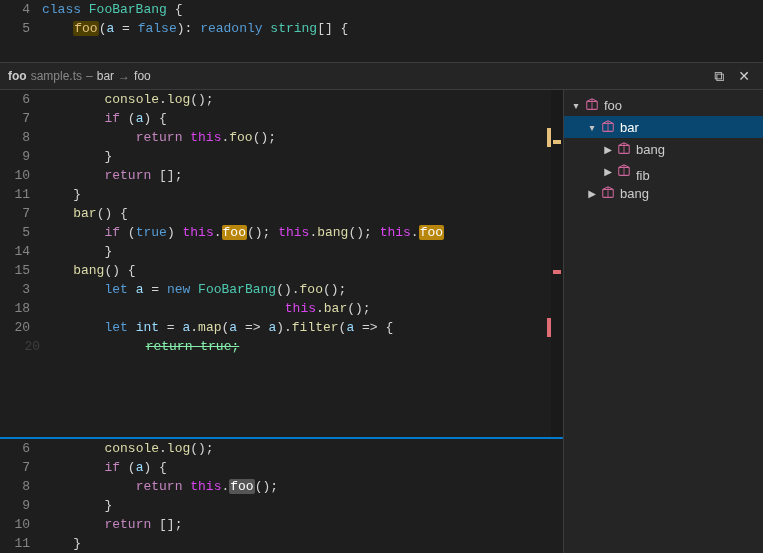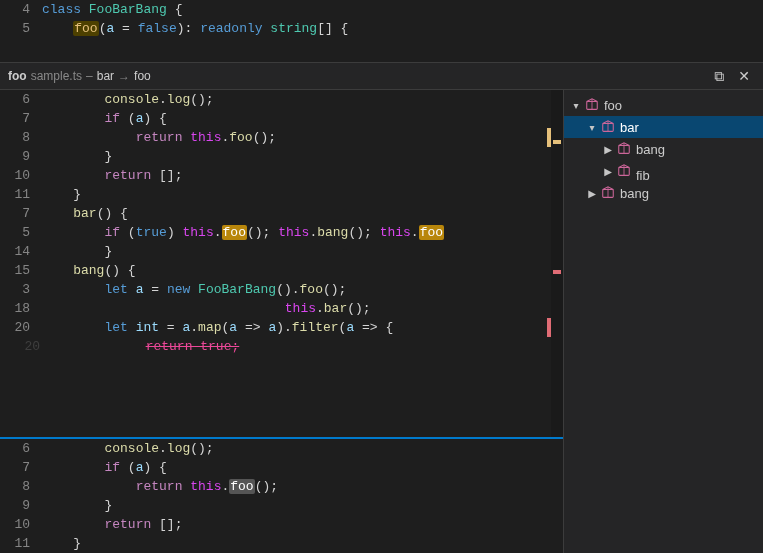--- a/index.html
+++ b/index.html
@@ -185,21 +185,21 @@
           </div>
 
           <div style="display:flex;min-height:19px;position:relative;">
             <div style="width:38px;min-width:38px;text-align:right;padding-right:8px;color:#858585;line-height:19px;user-select:none;">20</div>
             <div style="flex:1;padding-left:4px;line-height:19px;white-space:pre;overflow:hidden;">        <span class="let">let </span><span class="prop">int</span> <span class="op">=</span> <span class="prop">a</span><span class="punc">.</span><span class="fn">map</span><span class="punc">(</span><span class="prop">a</span> <span class="op">=&gt;</span> <span class="prop">a</span><span class="punc">).</span><span class="fn">filter</span><span class="punc">(</span><span class="prop">a</span> <span class="op">=&gt;</span> <span class="punc">{</span></div>
             <div style="width:4px;background:#e06c75;align-self:stretch;min-width:4px;"></div>
           </div>
 
           <div style="display:flex;min-height:19px;overflow:hidden;margin-left:10px;">
             <div style="width:38px;min-width:38px;text-align:right;padding-right:8px;color:#858585;line-height:19px;user-select:none;opacity:0.3;">20</div>
-            <div style="flex:1;padding-left:4px;line-height:19px;white-space:pre;color:#555;">            <span style="text-decoration:line-through;color:#ec4899;">return true;</span></div>
+            <div style="flex:1;padding-left:4px;line-height:19px;white-space:pre;color:#555;">            <span style="text-decoration:line-through;color:#86efac;">return true;</span></div>
           </div>
 
         </div>
 
         <div style="width:12px;min-width:12px;background:#1a1a1a;position:relative;">
           <div style="position:absolute;right:2px;top:50px;width:8px;height:4px;background:#e5c07b;"></div>
           <div style="position:absolute;right:2px;top:180px;width:8px;height:4px;background:#e06c75;"></div>
         </div>
       </div>
 

